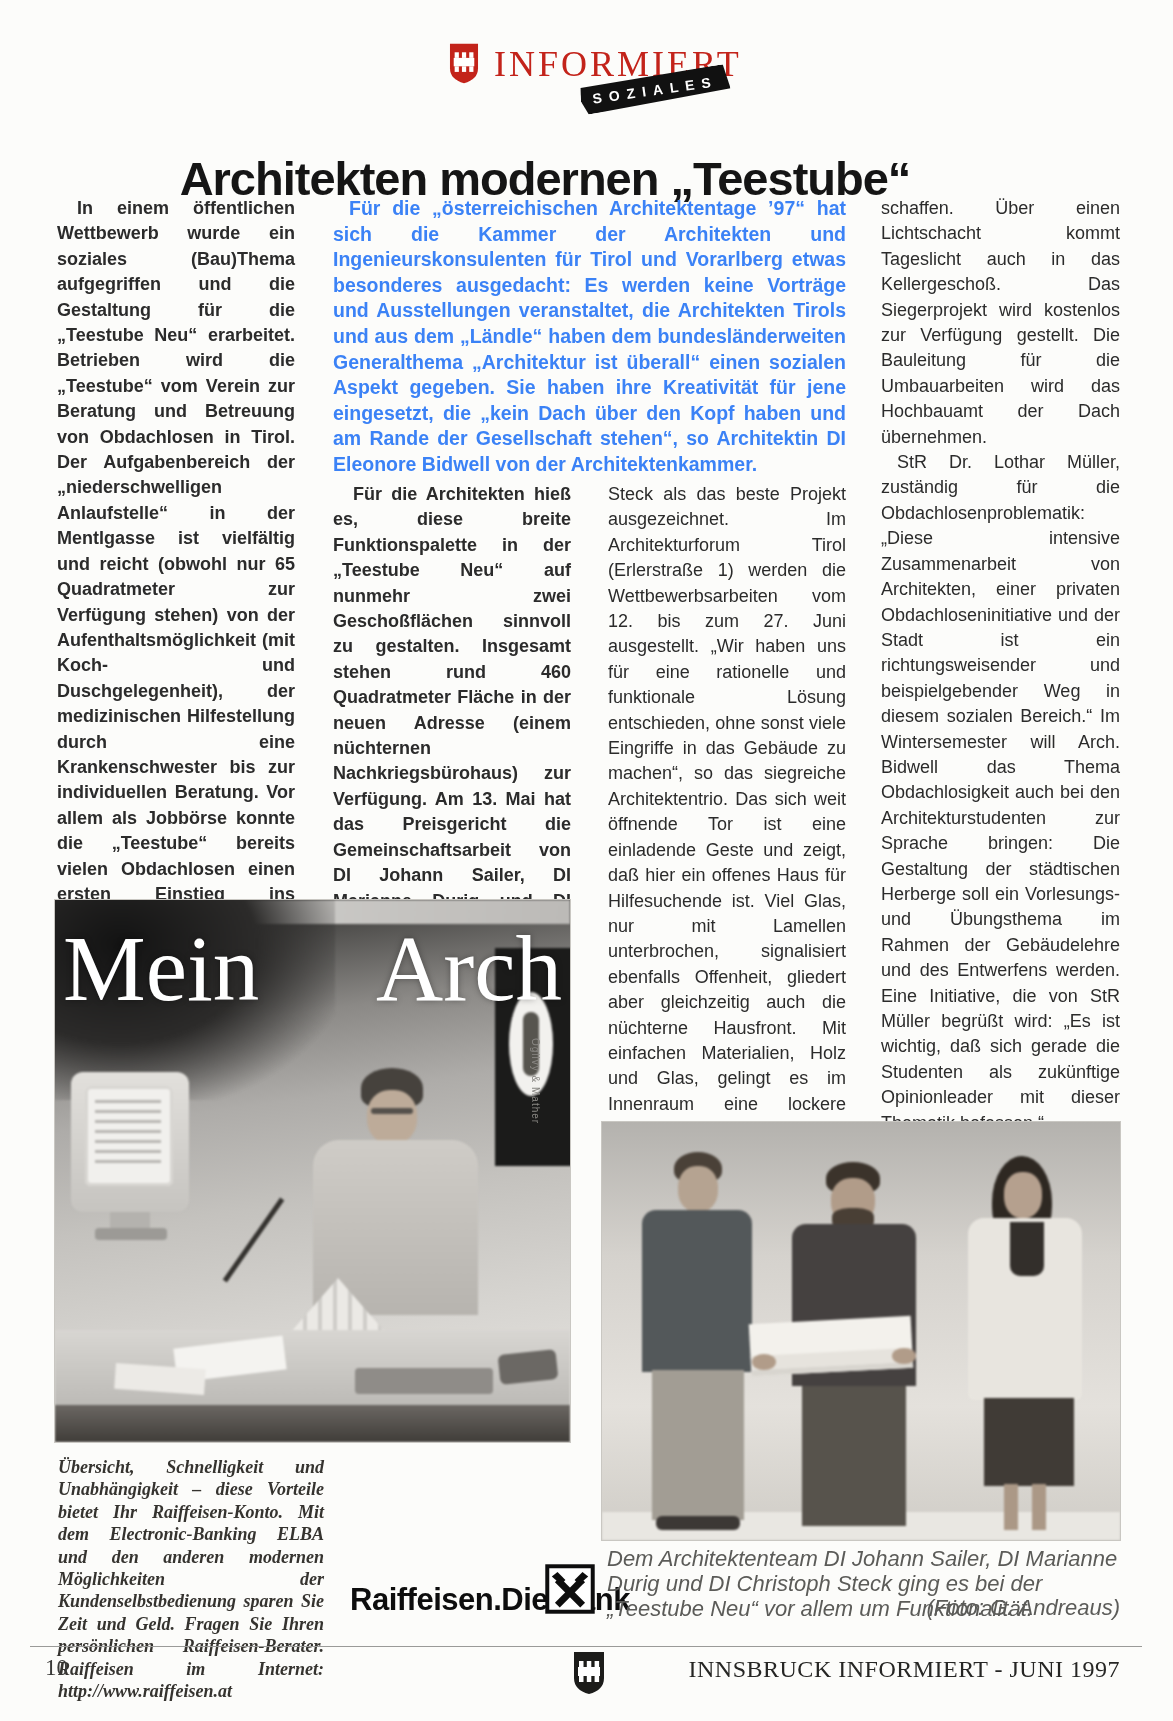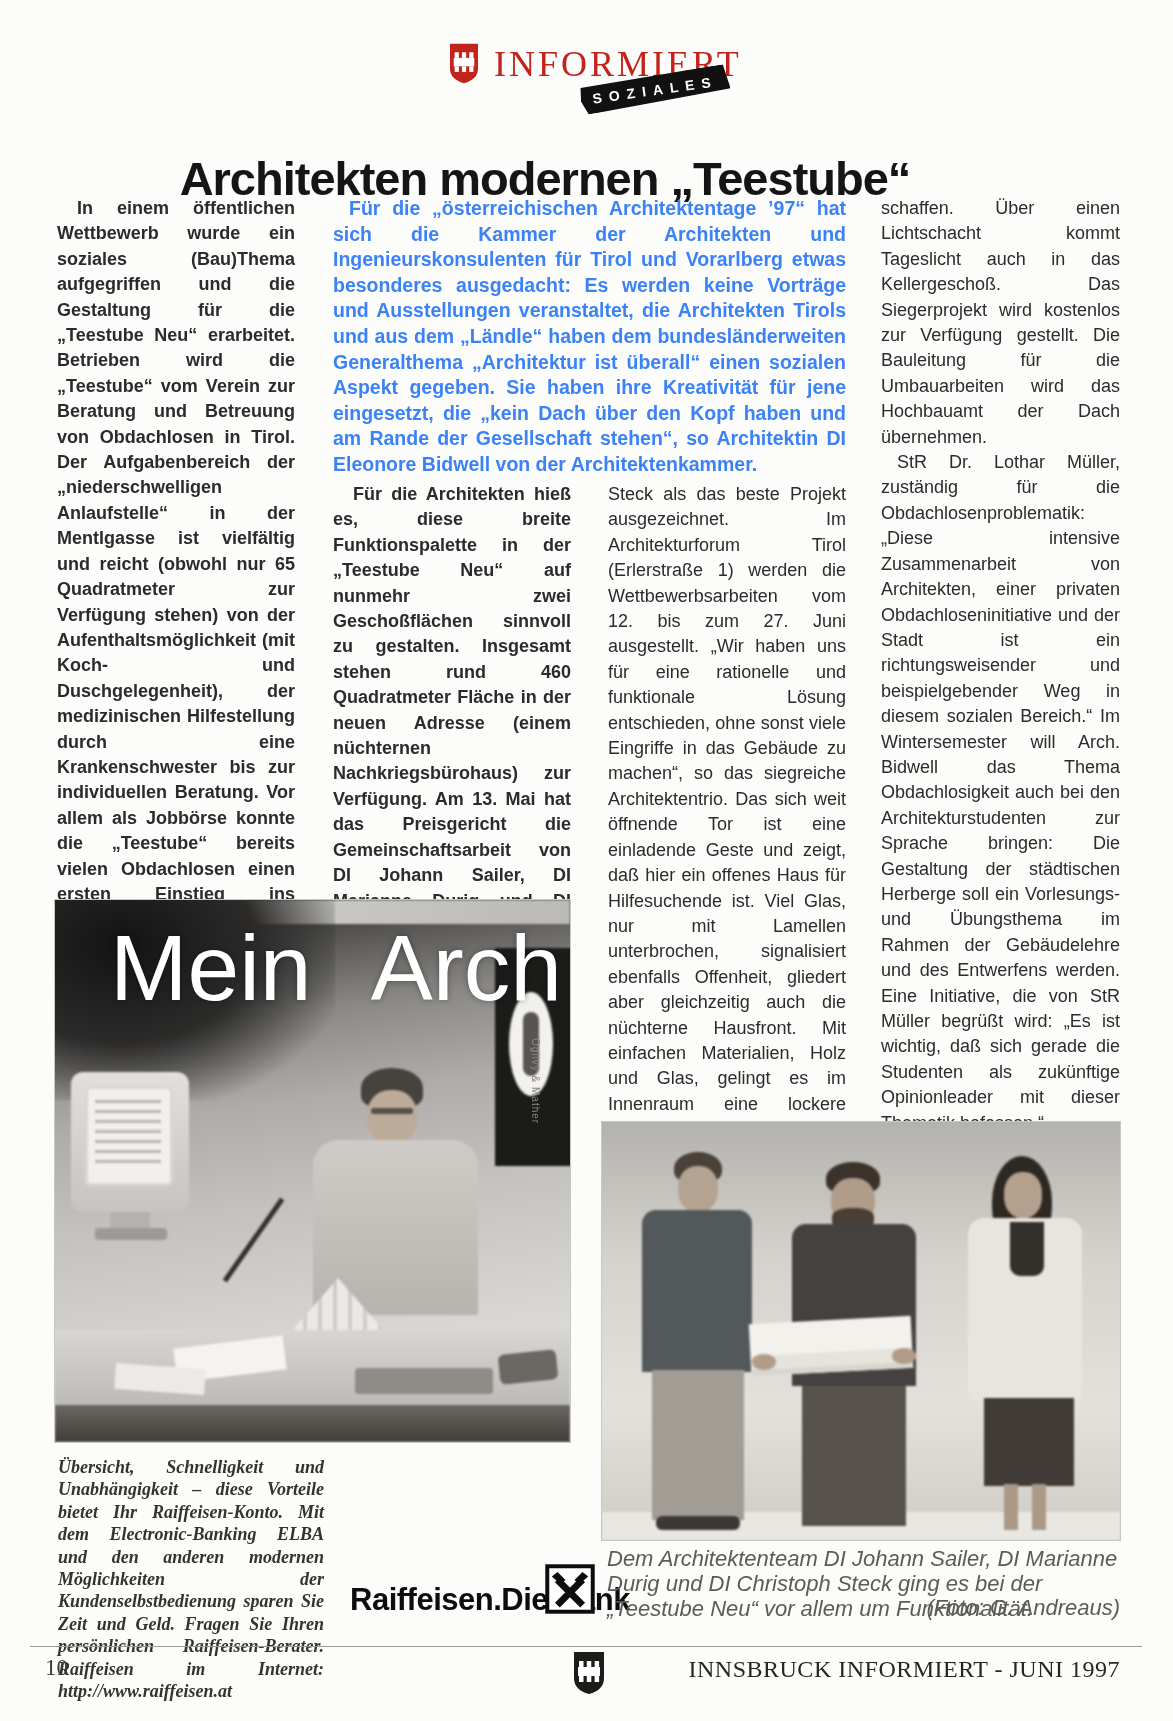--- a/index.html
+++ b/index.html
@@ -95,22 +95,22 @@
   .ad-paper2 { position:absolute; left:60px; top:466px; width:90px; height:26px;
     background:#eceae6; transform:rotate(4deg); }
   .ad-keyboard { position:absolute; left:300px; top:468px; width:138px; height:26px;
     background:#8f8c88; border-radius:4px; }
   .ad-phone { position:absolute; left:444px; top:452px; width:58px; height:30px;
     background:#6b6864; border-radius:6px; transform:rotate(-6deg); }
 
   .ad-headline1 {
     position:absolute; left:8px; right:8px; top:22px; z-index:3;
     display:flex; justify-content:space-between;
-    font-family:Liberation Sans, sans-serif; font-size:93px; line-height:1;
-    color:#fff; text-shadow:0 0 6px rgba(0,0,0,0.35);margin-left:47px;
+    font-family:Liberation Serif, serif; font-size:93px; line-height:1;
+    color:#fff; text-shadow:0 0 6px rgba(0,0,0,0.35);
   }
   .ad-headline2 {
     position:absolute; left:0; width:100%; top:118px; z-index:3; text-align:center;
     font-family:"Liberation Serif", serif; font-style:italic; font-size:86px; line-height:1;
     word-spacing:34px; color:#fff; text-shadow:0 0 6px rgba(0,0,0,0.3);
   }
   .ad-credit {
     position:absolute; left:530px; top:1038px; z-index:4;
     writing-mode:vertical-rl; font-size:10px; letter-spacing:1px; color:#8a8884;
   }

